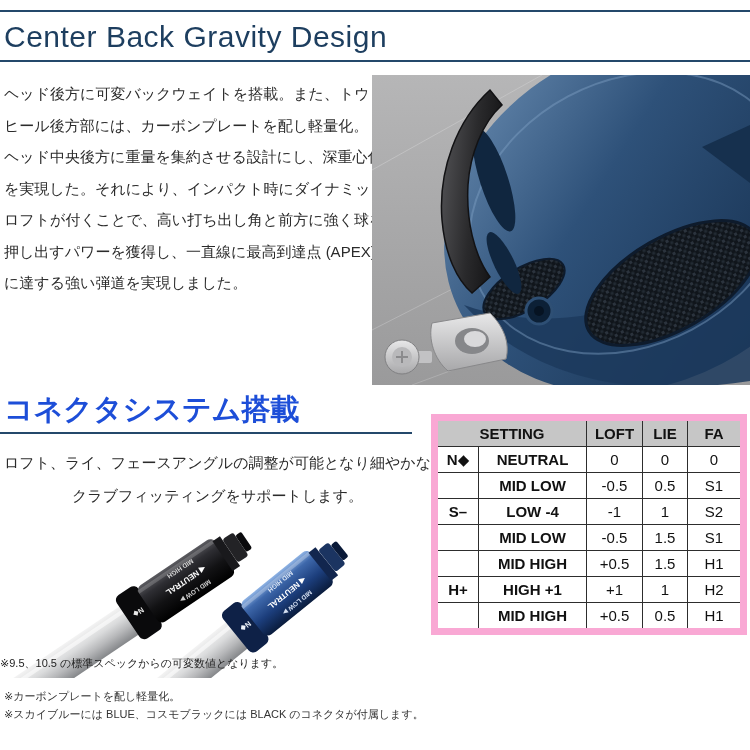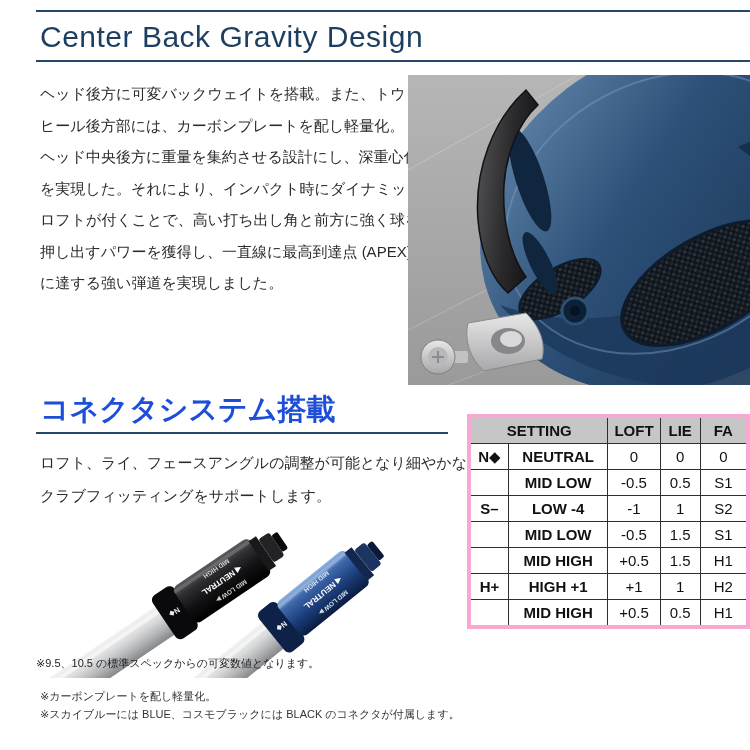--- a/index.html
+++ b/index.html
@@ -1,47 +1,47 @@
 <!DOCTYPE html>
 <html><head>
 <meta charset="utf-8">
 <style>
   html,body{margin:0;padding:0;}
   body{
     width:750px;height:750px;position:relative;background:#ffffff;
     font-family:"Liberation Sans","DejaVu Sans",sans-serif;color:#222;
     overflow:hidden;
   }
-  .abs{position:absolute;margin-left:36px;}
+  .abs{position:absolute;}
 
   
   #top-rule{left:0;top:10px;width:750px;height:2px;background:#24486b;}
   #main-title{left:4px;top:20px;font-size:30px;color:#1d3e5f;letter-spacing:.5px;white-space:pre;}
   #title-rule{left:0;top:60px;width:750px;height:2px;background:#24486b;}
 
   
   .jp-para{font-size:15px;line-height:31.5px;color:#2b2b2b;white-space:pre;}
   #para1{left:4px;top:78px;}
 
   
   #section2-title{left:4px;top:390px;font-size:29px;font-weight:bold;color:#1d4ed8;white-space:pre;}
   #section2-rule{left:0;top:432px;width:412px;height:2px;background:#24486b;}
-  #para2{left:4px;top:446px;line-height:33px;}
+  #para2{left:4px;top:446px;line-height:33px;text-align:center;}
 
   
   #head-image{left:372px;top:75px;width:378px;height:310px;}
   #connector-image{left:0;top:506px;width:432px;height:172px;}
 
   
   #spec-table{left:431px;top:414px;border-collapse:collapse;table-layout:fixed;}
   #spec-table td,#spec-table th{
     border:1px solid #2d2d2d;text-align:center;vertical-align:middle;
     height:25px;padding:0;font-size:15px;overflow:hidden;
   }
-  #spec-table{border:4px solid #f9a8d4;}
+  #spec-table{border:7px solid #f9a8d4;}
   #spec-table th{background:#c6c6c6;font-weight:bold;color:#111;}
   .col-marker{width:44px;} .col-setting{width:108px;}
   .col-loft{width:56px;} .col-lie{width:45px;} .col-fa{width:56px;}
   td.marker,td.setting{font-weight:bold;color:#111;}
   td.num{font-weight:normal;color:#111;}
 
   #table-note{left:0;top:656px;width:748px;text-align:left;font-size:11px;color:#222;white-space:pre;}
 
   
   #footnotes{left:4px;top:687px;font-size:11px;line-height:18px;color:#333;}

